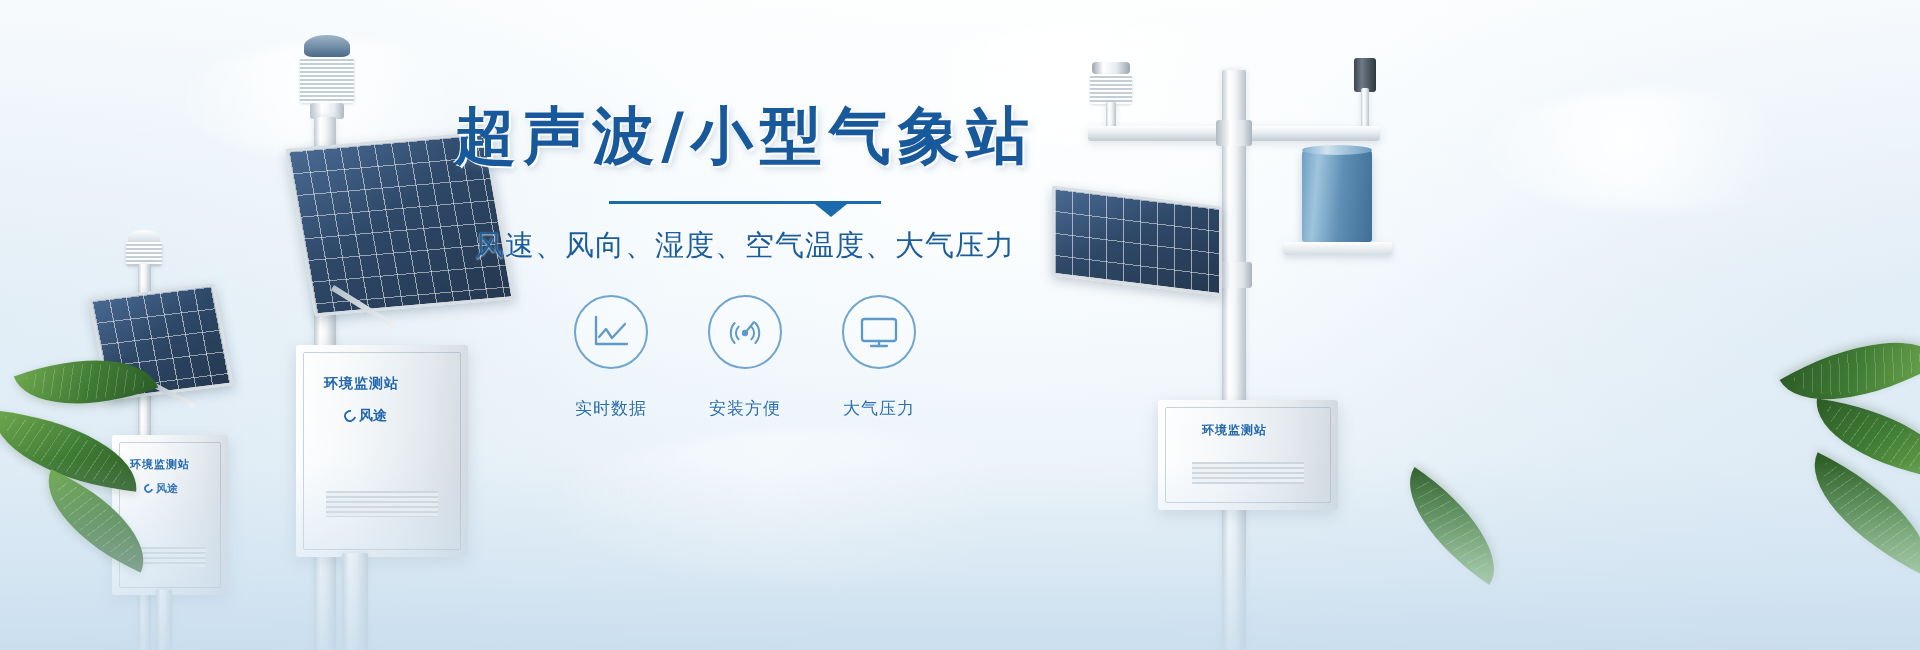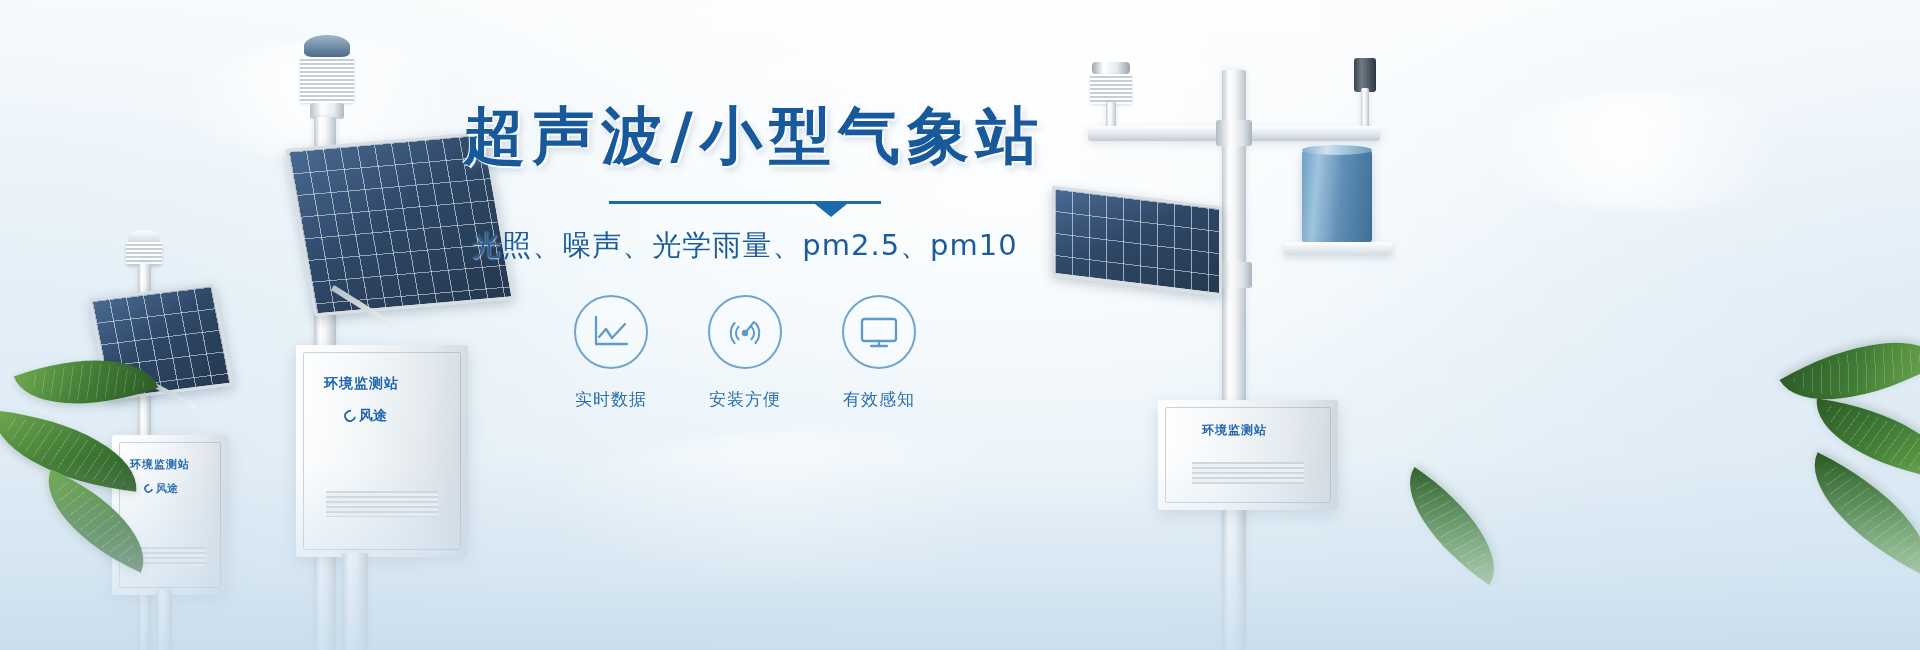--- a/index.html
+++ b/index.html
@@ -193,21 +193,20 @@
     font-size: 62px;
     font-weight: 700;
     color: #18599b;
     letter-spacing: 7px;
     line-height: 1.15;
     white-space: nowrap;
     text-shadow:
        2px 2px 0 rgba(255,255,255,0.95),
       -1px -1px 0 rgba(255,255,255,0.9),
        3px 4px 7px rgba(120,150,180,0.35);
-    text-align: right;
   }
 
   .divider {
     position: relative;
     margin: 30px auto 0;
     width: 272px;
     height: 3px;
     background: #1a6aac;
   }
   .divider .tri {
@@ -244,21 +243,21 @@
   .feature-circle {
     width: 74px; height: 74px;
     margin: 0 auto;
     border: 2px solid #6fa5cf;
     border-radius: 50%;
     display: flex; align-items: center; justify-content: center;
     background: rgba(255,255,255,0.35);
   }
   .feature-circle svg { display: block; }
   .feature-label {
-    margin-top: 19px;
+    margin-top: 28px;
     font-family: Liberation Serif, serif;
     font-size: 17px;
     color: #2a6fae;
     letter-spacing: 1px;
     white-space: nowrap;
     text-shadow: 0 1px 2px rgba(255,255,255,0.8);
   }
 </style>
 </head>
 <body>
@@ -353,21 +352,21 @@
 
   <div class="content">
 
     <div class="headline">超声波/小型气象站</div>
 
     <div class="divider">
       <span class="tri"></span>
     </div>
 
     <div class="sublines">
-      <div class="subline">光照、噪声、光学雨量、pm2.5、pm10</div>
+      <div class="subline">风速、风向、湿度、空气温度、大气压力</div>
     </div>
 
     <div class="features">
 
       <div class="feature">
         <div class="feature-circle">
           <svg width="40" height="38" viewBox="0 0 40 38" fill="none" stroke="#5e9ac8" stroke-width="2.3" stroke-linecap="round" stroke-linejoin="round">
             <path d="M5 4 V31 H36"></path>
             <path d="M8 24 L15 16 L21 25 L34 11"></path>
           </svg>
@@ -390,20 +389,20 @@
       </div>
 
       <div class="feature">
         <div class="feature-circle">
           <svg width="42" height="36" viewBox="0 0 42 36" fill="none" stroke="#5e9ac8" stroke-width="2.3" stroke-linecap="round" stroke-linejoin="round">
             <rect x="4" y="5" width="34" height="22" rx="2.5"></rect>
             <path d="M21 27 V32"></path>
             <path d="M13 32 H29"></path>
           </svg>
         </div>
-        <div class="feature-label">有效感知</div>
+        <div class="feature-label">大气压力</div>
       </div>
 
 
     </div>
   </div>
 
 </div>
 
 </body></html>

